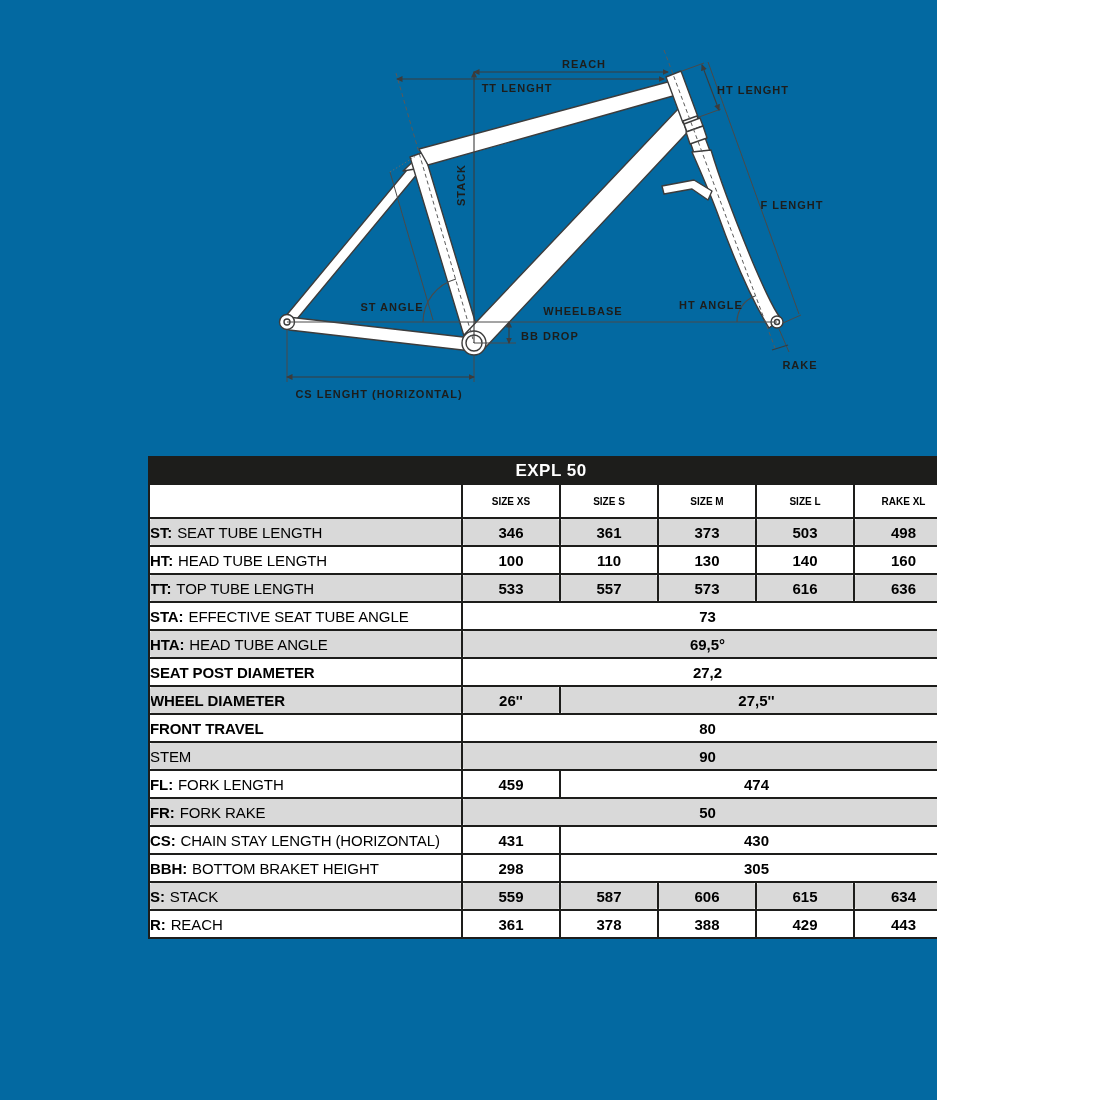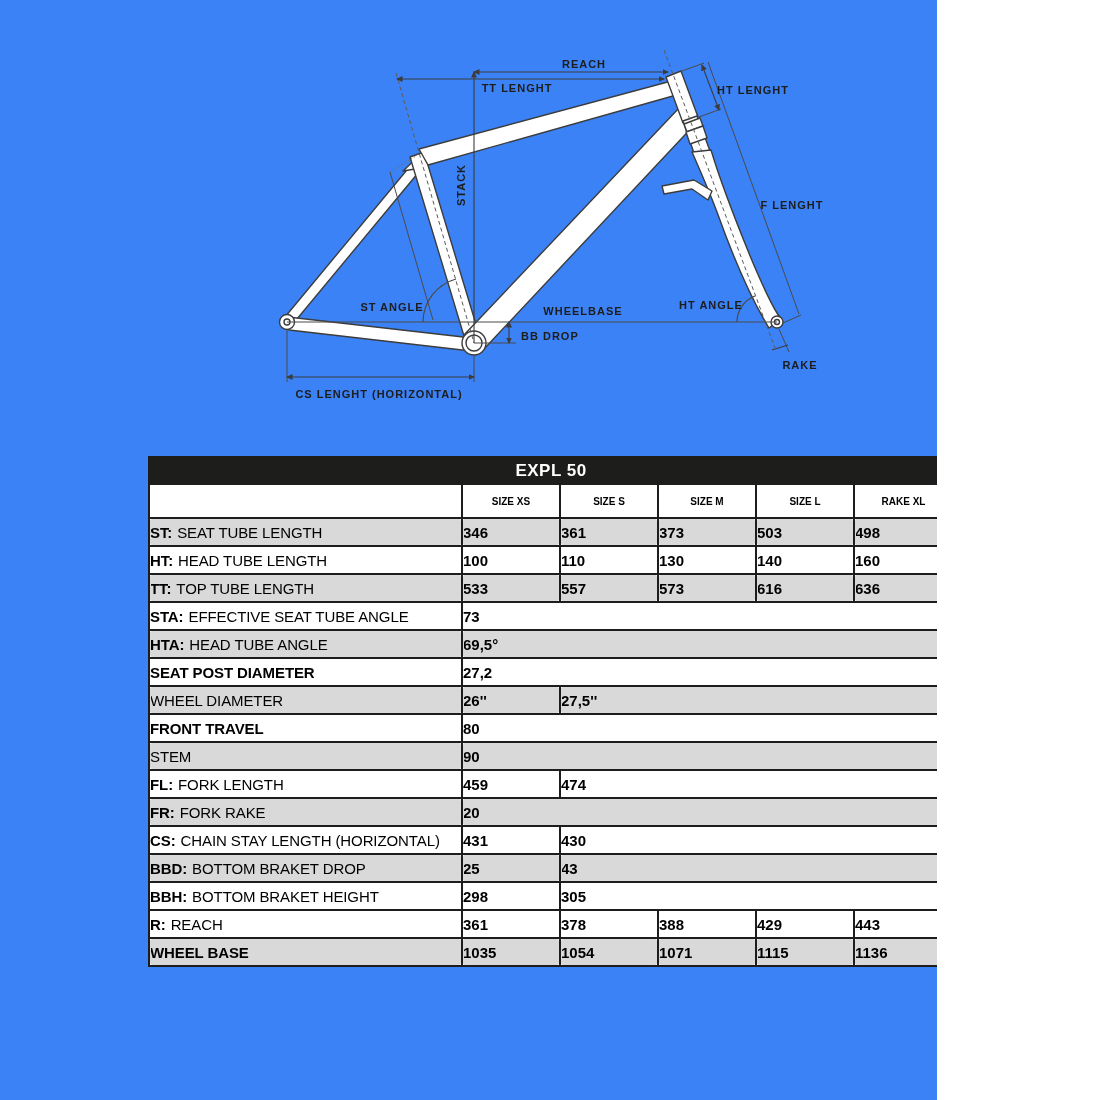--- a/index.html
+++ b/index.html
@@ -1,17 +1,17 @@
 <!DOCTYPE html>
 <html style="--header-bg: #1d1d1b; --row-shade: #d9d9d9;"><head>
 <meta charset="utf-8">
 <style>
   html,body{margin:0;padding:0;background:#fff;}
   body{width:1100px;height:1100px;font-family:"Liberation Sans",sans-serif;}
-  .stage{position:relative;width:937px;height:1100px;overflow:hidden;background:#3b82f6;}
+  .stage{position:relative;width:937px;height:1100px;overflow:hidden;background:#0369a1;}
 
   
   svg.diagram{position:absolute;left:0;top:0;}
   .frame-part{fill:#ffffff;stroke:#3c3c3c;stroke-width:1.4;stroke-linejoin:round;}
   .axis-dash{fill:none;stroke:#5a5a5a;stroke-width:1;stroke-dasharray:4 3;}
   .thin{fill:none;stroke:#4a4a4a;stroke-width:1;}
   .dim{fill:none;stroke:#3c3c3c;stroke-width:1.1;}
   .arc{fill:none;stroke:#4a4a4a;stroke-width:1.2;}
   .dotted{fill:none;stroke:#6a6a6a;stroke-width:0.9;stroke-dasharray:1.5 2;}
   text.dlabel{font-family:"Liberation Sans",sans-serif;font-size:11px;font-weight:bold;
@@ -20,21 +20,21 @@
   
   table.spec{position:absolute;left:148px;top:456px;width:804px;
     border-collapse:collapse;table-layout:fixed;background:#fff;}
   table.spec th,table.spec td{border:2px solid #1d1d1b;padding:0;overflow:hidden;white-space:nowrap;}
   tr.title-row th{background:var(--header-bg,#1d1d1b);color:#fff;height:25px;
     font-size:17px;font-weight:bold;text-align:center;letter-spacing:.5px;}
   tr.col-row th{height:32px;font-size:10px;font-weight:bold;text-align:center;background:#fff;}
   tbody td{height:26px;font-size:15px;background:#fff;}
   td.label{text-align:left;padding-left:7px;font-weight:400;letter-spacing:-0.1px;}
   td.label b{font-weight:700;margin-right:5px;}
-  td.val{font-weight:700;}
+  td.val{text-align:center;font-weight:700;}
   tr.shaded td{background:var(--row-shade,#d9d9d9);border-radius:6px;}
 </style>
 </head>
 <body>
 
 <div class="stage">
 
   <svg class="diagram" width="1100" height="450" viewBox="0 0 1100 450">
     <defs>
       <marker id="arr" markerWidth="8" markerHeight="8" refX="5.5" refY="3" orient="auto-start-reverse" markerUnits="userSpaceOnUse">
@@ -168,68 +168,63 @@
         </tr>
         <tr class="shaded">
           <td class="label"><b>HTA:</b><span>HEAD TUBE ANGLE</span></td>
           <td class="val" colspan="5">69,5°</td>
         </tr>
         <tr>
           <td class="label"><span style="font-weight: 700;">SEAT POST DIAMETER</span></td>
           <td class="val" colspan="5">27,2</td>
         </tr>
         <tr class="shaded">
-          <td class="label"><span style="font-weight: 400;">WHEEL DIAMETER</span></td>
+          <td class="label"><span style="font-weight: 700;">WHEEL DIAMETER</span></td>
           <td class="val">26''</td>
           <td class="val" colspan="4">27,5''</td>
         </tr>
         <tr>
           <td class="label"><span style="font-weight: 700;">FRONT TRAVEL</span></td>
           <td class="val" colspan="5">80</td>
         </tr>
         <tr class="shaded">
           <td class="label"><span style="font-weight: 400;">STEM</span></td>
           <td class="val" colspan="5">90</td>
         </tr>
         <tr>
           <td class="label"><b>FL:</b><span>FORK LENGTH</span></td>
           <td class="val">459</td>
           <td class="val" colspan="4">474</td>
         </tr>
         <tr class="shaded">
           <td class="label"><b>FR:</b><span>FORK RAKE</span></td>
-          <td class="val" colspan="5">20</td>
+          <td class="val" colspan="5">50</td>
         </tr>
         <tr>
           <td class="label"><b>CS:</b><span>CHAIN STAY LENGTH (HORIZONTAL)</span></td>
           <td class="val">431</td>
           <td class="val" colspan="4">430</td>
         </tr>
-        <tr class="shaded">
-          <td class="label"><b>BBD:</b><span>BOTTOM BRAKET DROP</span></td>
-          <td class="val">25</td>
-          <td class="val" colspan="4">43</td>
-        </tr>
         <tr>
           <td class="label"><b>BBH:</b><span>BOTTOM BRAKET HEIGHT</span></td>
           <td class="val">298</td>
           <td class="val" colspan="4">305</td>
+        </tr>
+        <tr class="shaded">
+          <td class="label"><b>S:</b><span>STACK</span></td>
+          <td class="val">559</td>
+          <td class="val">587</td>
+          <td class="val">606</td>
+          <td class="val">615</td>
+          <td class="val">634</td>
         </tr>
         <tr>
           <td class="label"><b>R:</b><span>REACH</span></td>
           <td class="val">361</td>
           <td class="val">378</td>
           <td class="val">388</td>
           <td class="val">429</td>
           <td class="val">443</td>
         </tr>
-        <tr class="shaded">
-          <td class="label"><span style="font-weight: 700;">WHEEL BASE</span></td>
-          <td class="val">1035</td>
-          <td class="val">1054</td>
-          <td class="val">1071</td>
-          <td class="val">1115</td>
-          <td class="val">1136</td>
-        </tr>
       </tbody>
   </table>
 
 </div>
 
 </body></html>

